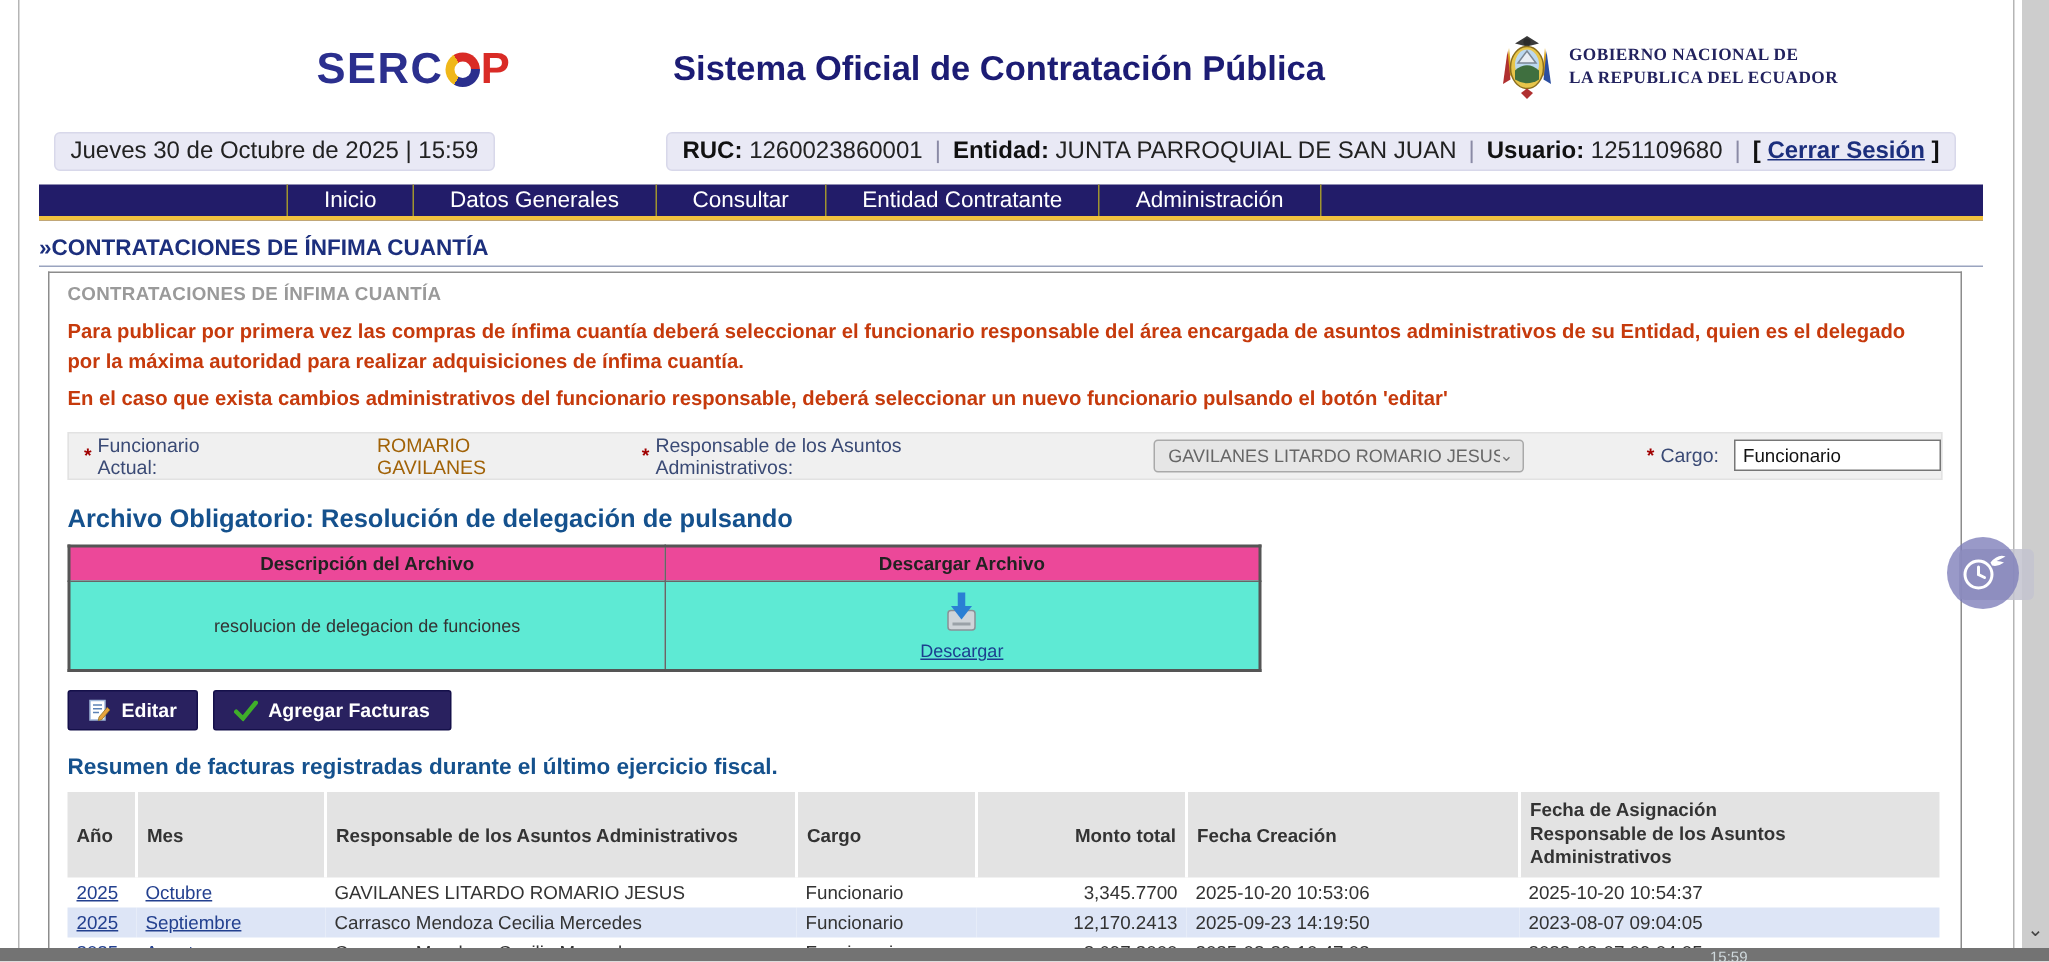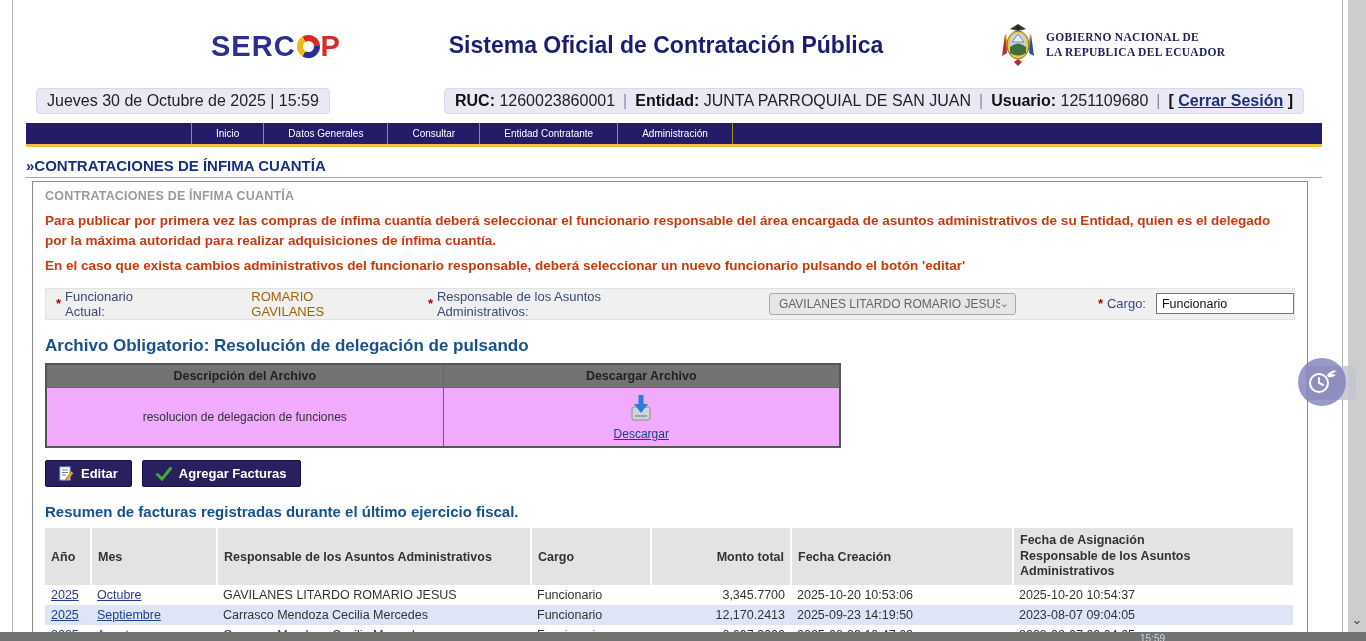--- a/index.html
+++ b/index.html
@@ -40,21 +40,21 @@
   .pill { background:#e9e9f5; border:1px solid #d8d8ea; border-radius:4px; padding:3px 10px;
     color:#222; white-space:nowrap; }
   .date-pill { position:absolute; left:10px; top:0; }
   .session-pill { position:absolute; right:18px; top:0; display:flex; gap:8px; align-items:flex-start; }
   .session-pill b { font-weight:bold; color:#111; }
   .sep { color:#8a8aa5; }
   .logout-link { color:#1c2f7d; font-weight:bold; text-decoration:underline; cursor:pointer; }
 
   
   .nav { margin-top:9px; height:24px; background:#221c69; border-bottom:3px solid #f2c23e;
-    display:flex; align-items:center; color:#fff; font-size:10px; padding-left:165px; }
+    display:flex; align-items:center; color:#fff; font-size:15px; padding-left:165px; }
   .nav-item { padding:0 24px; height:21px; line-height:21px; border-right:1px solid #a0942f; cursor:pointer; }
   .nav-item:first-child { border-left:1px solid #a0942f; }
 
   
   .page-title { margin-top:10px; font-size:15px; font-weight:bold; color:#1c2f7d;
     border-bottom:1px solid #9aa4bf; padding-bottom:3px; }
 
   
   .fs { margin-top:3px; margin-left:6px; margin-right:14px; border:1px solid #8c8c8c;
     border-bottom:none; padding:7px 12px 20px 12px; height:460px; }
@@ -75,24 +75,24 @@
     padding:0 6px 0 9px; cursor:default; }
   .select .sel-text { flex:1; overflow:hidden; white-space:nowrap; }
   .select .chev { color:#777; font-size:11px; }
   .l-cargo { margin-left:82px; }
   .cargo-input { margin-left:10px; width:138px; height:21px; border:1px solid #767676;
     font-size:12.5px; padding:0 5px; font-family:"Liberation Sans", sans-serif; color:#111; }
 
   
   .archivo-title { margin-top:16px; font-size:17px; font-weight:bold; color:#15518d; }
   .archivo-table { margin-top:7px; width:796px; border:2px solid #555; border-collapse:collapse; }
-  .archivo-table th { border:1px solid #666; background:#737373; font-size:12.5px; font-weight:bold;
+  .archivo-table th { border:1px solid #666; background:#ec4899; font-size:12.5px; font-weight:bold;
     color:#222; text-align:center; padding:4px 0; }
   .archivo-table td { border:1px solid #666; text-align:center; font-size:12px; color:#333;
-    height:60px; vertical-align:middle; background:#f0abfc; }
+    height:60px; vertical-align:middle; background:#5eead4; }
   .dl-cell { line-height:1.1; }
   .dl-link { display:inline-block; margin-top:2px; color:#1c3f8f; font-size:12px;
     text-decoration:underline; cursor:pointer; }
 
   
   .btn-row { margin-top:12px; display:flex; gap:10px; }
   .btn { display:inline-flex; align-items:center; gap:7px; background:#29215f;
     border:1px solid #15104a; color:#fff; font-weight:bold; font-size:13px;
     padding:5px 13px; border-radius:2px; cursor:pointer; font-family:"Liberation Sans", sans-serif; }
 

